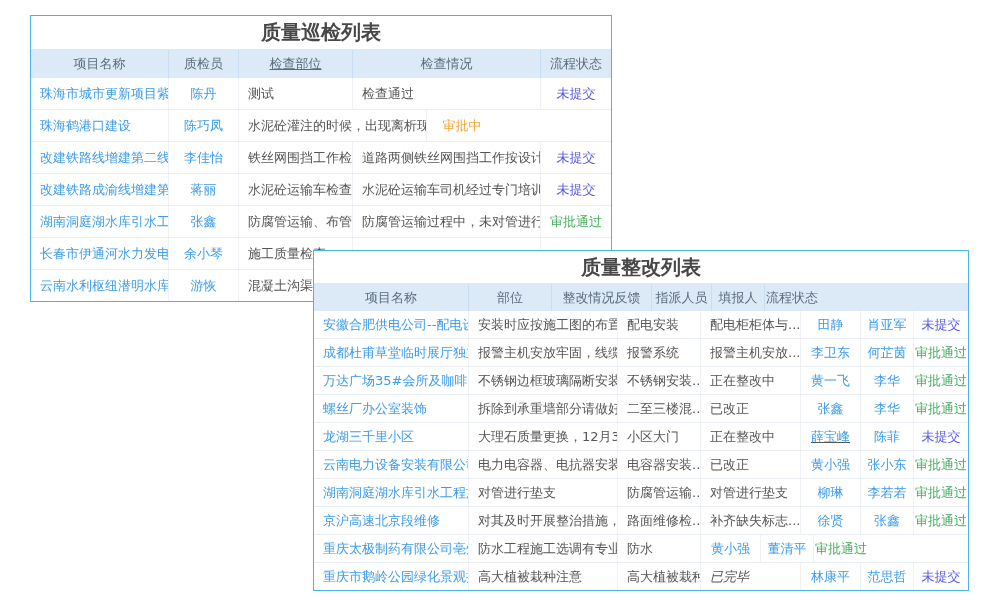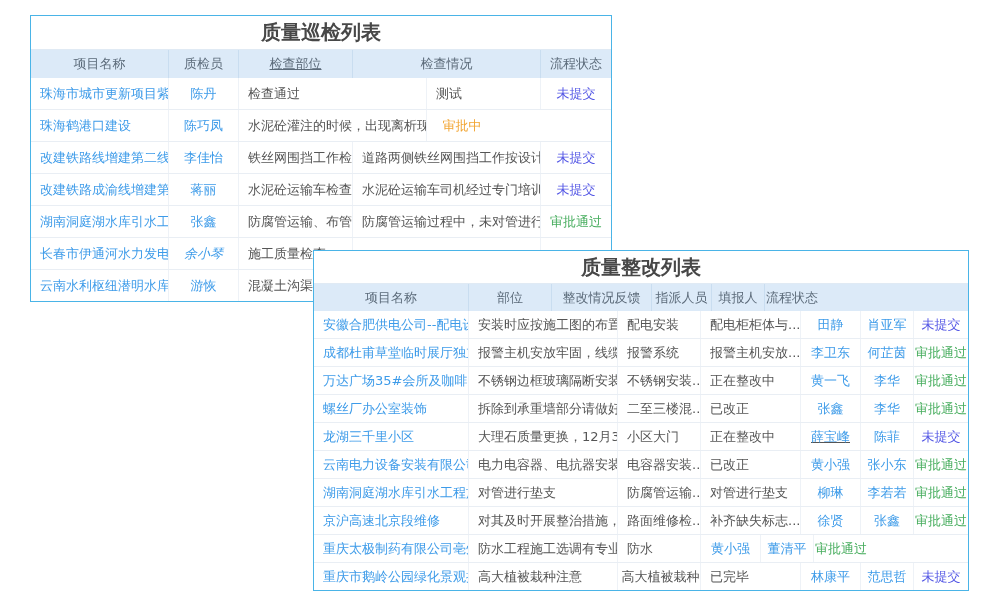--- a/index.html
+++ b/index.html
@@ -70,26 +70,26 @@
       </div>
     </div>
   <div class="tbody">
       <div class="tr">
         <div class="td align-left cell-link" style="width: 138px;">
           <span>珠海市城市更新项目紫...</span>
         </div>
         <div class="td align-center cell-link" style="width: 70px;">
           <span>陈丹</span>
         </div>
+        <div class="td align-left" style="width: 114px;">
+          <span>测试</span>
+        </div>
         <div class="td align-left" style="width: 188px;">
           <span>检查通过</span>
         </div>
-        <div class="td align-left" style="width: 114px;">
-          <span>测试</span>
-        </div>
         <div class="td align-center" style="width: 70px;">
           <span style="color: rgb(83, 86, 229);">未提交</span>
         </div>
       </div>
       <div class="tr">
         <div class="td align-left cell-link" style="width: 138px;">
           <span>珠海鹤港口建设</span>
         </div>
         <div class="td align-center cell-link" style="width: 70px;">
           <span>陈巧凤</span>
@@ -149,21 +149,21 @@
           <span>防腐管运输过程中，未对管进行...</span>
         </div>
         <div class="td align-center" style="width: 70px;">
           <span style="color: rgb(71, 173, 94);">审批通过</span>
         </div>
       </div>
       <div class="tr">
         <div class="td align-left cell-link" style="width: 138px;">
           <span>长春市伊通河水力发电...</span>
         </div>
-        <div class="td align-center cell-link" style="width: 70px; font-style: italic;">
+        <div class="td align-center cell-link" style="width: 70px;">
           <span>余小琴</span>
         </div>
         <div class="td align-left" style="width: 114px;">
           <span>施工质量检查</span>
         </div>
         <div class="td align-left" style="width: 188px;">
           <span></span>
         </div>
         <div class="td align-center" style="width: 70px;">
           <span></span>
@@ -416,24 +416,24 @@
           <span style="color: rgb(71, 173, 94);">审批通过</span>
         </div>
       </div>
       <div class="tr">
         <div class="td align-left cell-link" style="width: 155px;">
           <span>重庆市鹅岭公园绿化景观提升...</span>
         </div>
         <div class="td align-left" style="width: 149px;">
           <span>高大植被栽种注意</span>
         </div>
-        <div class="td align-left" style="width: 83px; justify-content: center;">
+        <div class="td align-left" style="width: 83px;">
           <span>高大植被栽种</span>
         </div>
-        <div class="td align-left" style="width: 100px;">
+        <div class="td align-left" style="width: 100px; font-style: italic;">
           <span>已完毕</span>
         </div>
         <div class="td align-center cell-link" style="width: 60px;">
           <span>林康平</span>
         </div>
         <div class="td align-center cell-link" style="width: 53px;">
           <span>范思哲</span>
         </div>
         <div class="td align-center" style="width: 54px;">
           <span style="color: rgb(83, 86, 229);">未提交</span>

